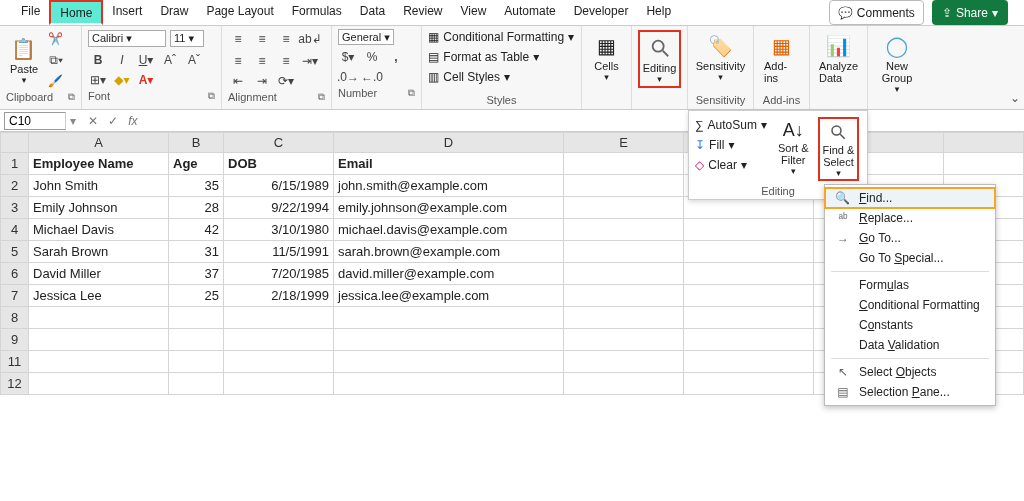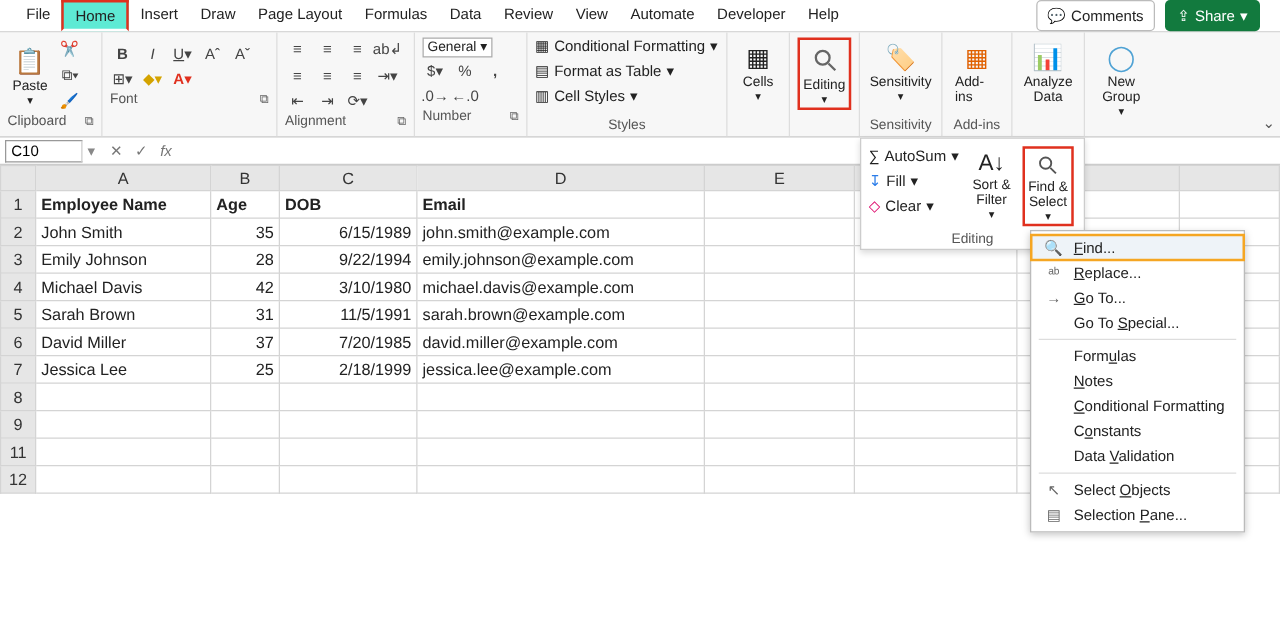--- a/index.html
+++ b/index.html
@@ -100,20 +100,24 @@
         <span class="btn-small">🖌️</span>
       </div>
     </div>
     <div class="hstack">
         <span class="group-label">Clipboard</span>
         <span class="dialoglaunch">⧉</span>
       </div>
   </div>
 
   <div class="group" style="width:140px">
+    <div class="hstack">
+      <span class="sel" style="width:78px"><span>Calibri</span> ▾</span>
+      <span class="sel" style="width:34px"><span>11</span> ▾</span>
+    </div>
     <div class="hstack" style="margin-top:4px">
       <span class="btn-small">
           <b>B</b>
         </span>
       <span class="btn-small">
           <i>I</i>
         </span>
       <span class="btn-small"><u>U</u>▾</span>
       <span class="btn-small">Aˆ</span>
       <span class="btn-small">Aˇ</span>
@@ -227,21 +231,21 @@
     <div class="big-btn">
       <span class="ico" style="color:#e06000">▦</span>
       <span>Add-ins</span>
     </div>
     <span class="group-label">Add-ins</span>
   </div>
 
   <div class="group" style="width:58px">
     <div class="big-btn">
       <span class="ico">📊</span>
-      <span style="text-align:center;line-height:1.1">Analyze<br>Data</span>
+      <span style="text-align:left;line-height:1.1">Analyze<br>Data</span>
     </div>
   </div>
 
   <div class="group" style="width:58px;border-right:none">
     <div class="big-btn">
       <span class="ico" style="color:#4fa2d4">◯</span>
       <span style="text-align:center;line-height:1.1">New<br>Group</span>
       <span style="font-size:9px">▾</span>
     </div>
   </div>
@@ -466,24 +470,20 @@
       <span class="ci-ico"></span>
       <span>Go To <u class="accel">S</u>pecial...</span>
     </div>
   <div class="ctx-sep"></div>
   <div class="ctx-item">
       <span class="ci-ico"></span>
       <span>Form<u class="accel">u</u>las</span>
     </div>
   <div class="ctx-item">
       <span class="ci-ico"></span>
-      <span><u class="accel">N</u>otes</span>
-    </div>
-  <div class="ctx-item">
-      <span class="ci-ico"></span>
       <span><u class="accel">C</u>onditional Formatting</span>
     </div>
   <div class="ctx-item">
       <span class="ci-ico"></span>
       <span>C<u class="accel">o</u>nstants</span>
     </div>
   <div class="ctx-item">
       <span class="ci-ico"></span>
       <span>Data <u class="accel">V</u>alidation</span>
     </div>

